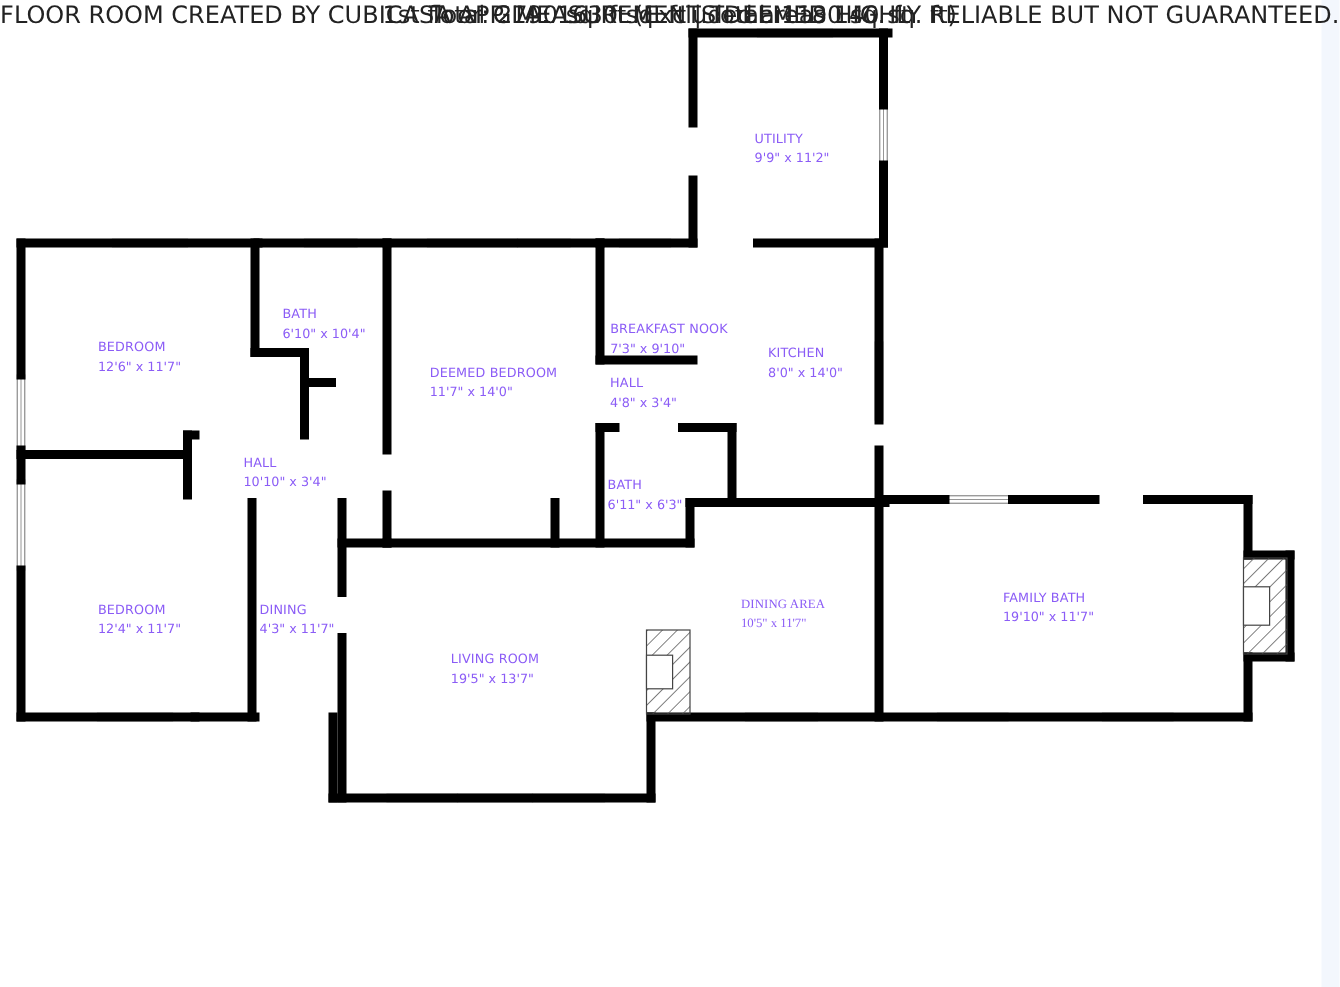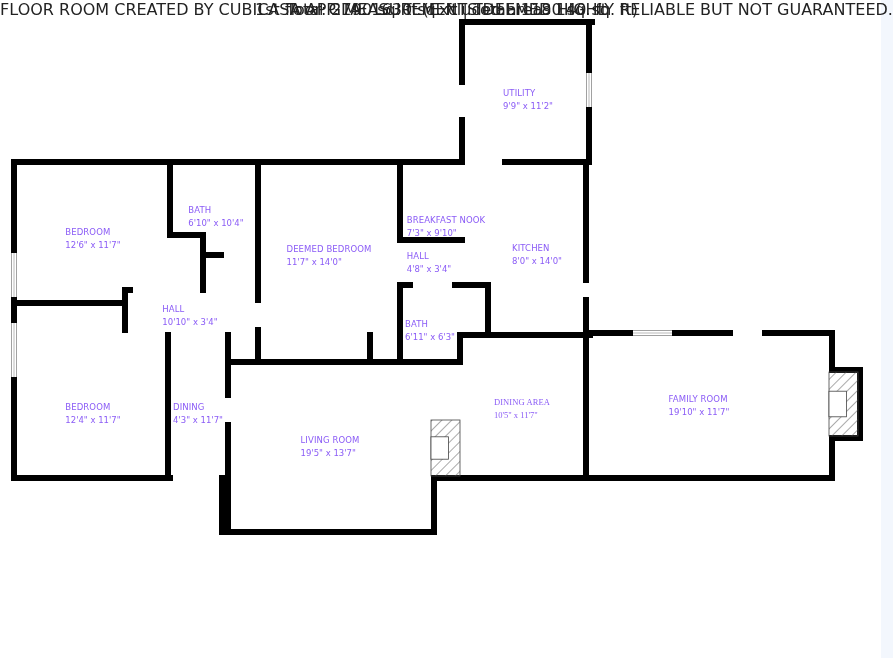--- a/index.html
+++ b/index.html
@@ -176,21 +176,21 @@
       <div class="dim">6'10" x 10'4"</div>
     </div>
     <div class="room-label" style="left: 329px; top: 256px;">
       <div class="name">DEEMED BEDROOM</div>
       <div class="dim">11'7" x 14'0"</div>
     </div>
     <div class="room-label" style="left: 446px; top: 206px; margin-top: 21px;">
       <div class="name">BREAKFAST NOOK</div>
       <div class="dim">7'3" x 9'10"</div>
     </div>
-    <div class="room-label" style="left: 537px; top: 243px; margin-top: 12px;">
+    <div class="room-label" style="left: 537px; top: 243px;">
       <div class="name">KITCHEN</div>
       <div class="dim">8'0" x 14'0"</div>
     </div>
     <div class="room-label" style="left: 429px; top: 263px;">
       <div class="name">HALL</div>
       <div class="dim">4'8" x 3'4"</div>
     </div>
     <div class="room-label" style="left: 190px; top: 316px;">
       <div class="name">HALL</div>
       <div class="dim">10'10" x 3'4"</div>
@@ -209,20 +209,20 @@
     </div>
     <div class="room-label" style="left: 330px; top: 447px;">
       <div class="name">LIVING ROOM</div>
       <div class="dim">19'5" x 13'7"</div>
     </div>
     <div class="room-label" style="left: 522px; top: 409px; font-family: Liberation Serif, serif;">
       <div class="name">DINING AREA</div>
       <div class="dim">10'5" x 11'7"</div>
     </div>
     <div class="room-label" style="left: 699px; top: 406px;">
-      <div class="name">FAMILY ROOM</div>
+      <div class="name">FAMILY BATH</div>
       <div class="dim">19'10" x 11'7"</div>
     </div>
   </div>
 
 <div class="footer total">Total GLA: 1630 sq. ft | Total: 1180 sq. ft</div>
 <div class="footer floor">1st floor: 2790 sq. ft (Excluded areas 140 sq. ft)</div>
 <div class="footer disclaimer">FLOOR ROOM CREATED BY CUBICASA APP. MEASUREMENTS DEEMED HIGHLY RELIABLE BUT NOT GUARANTEED.</div>
 
 </body></html>

